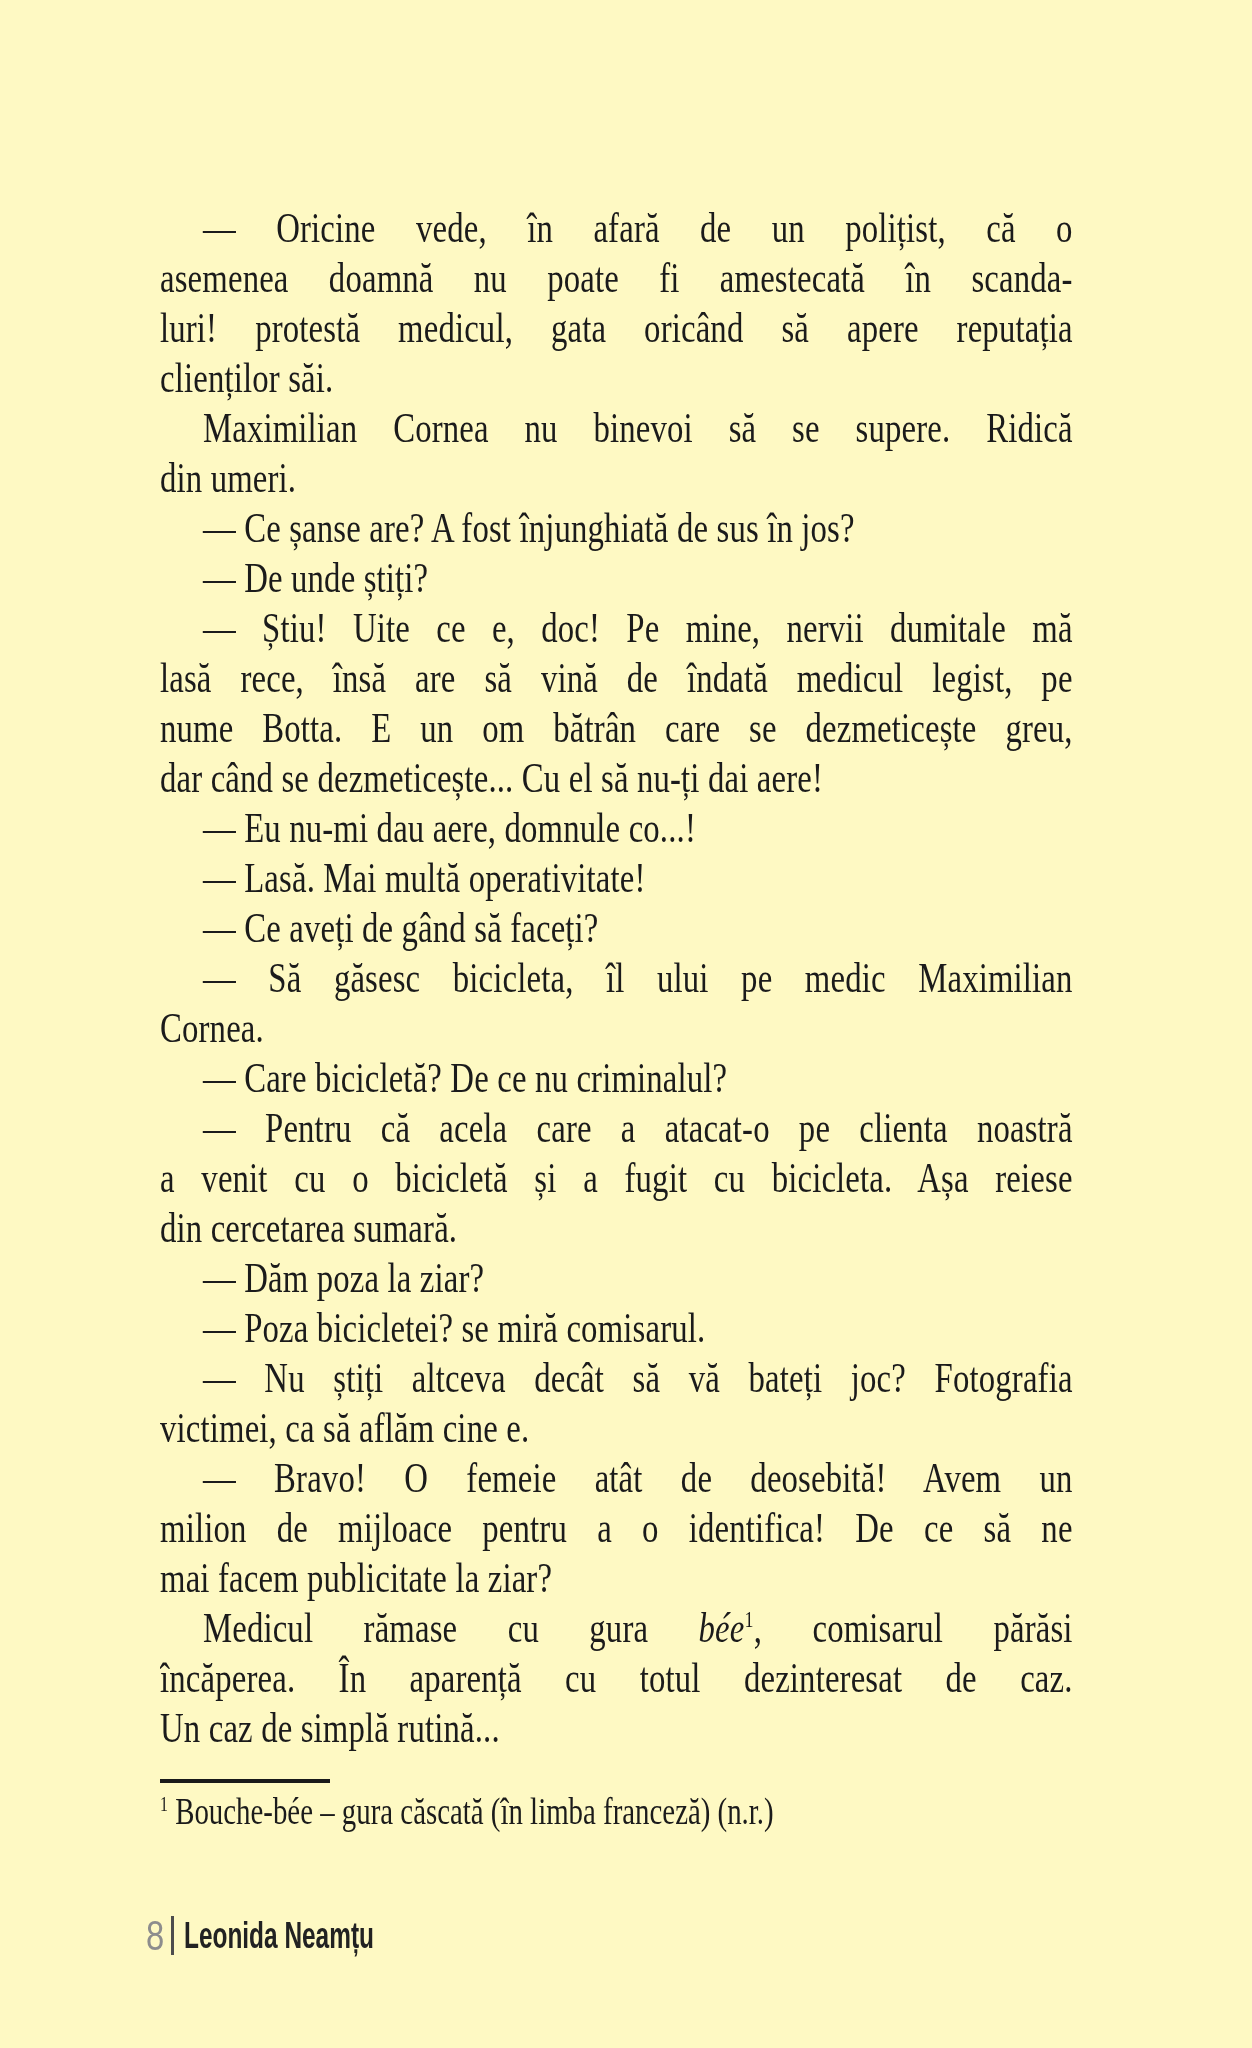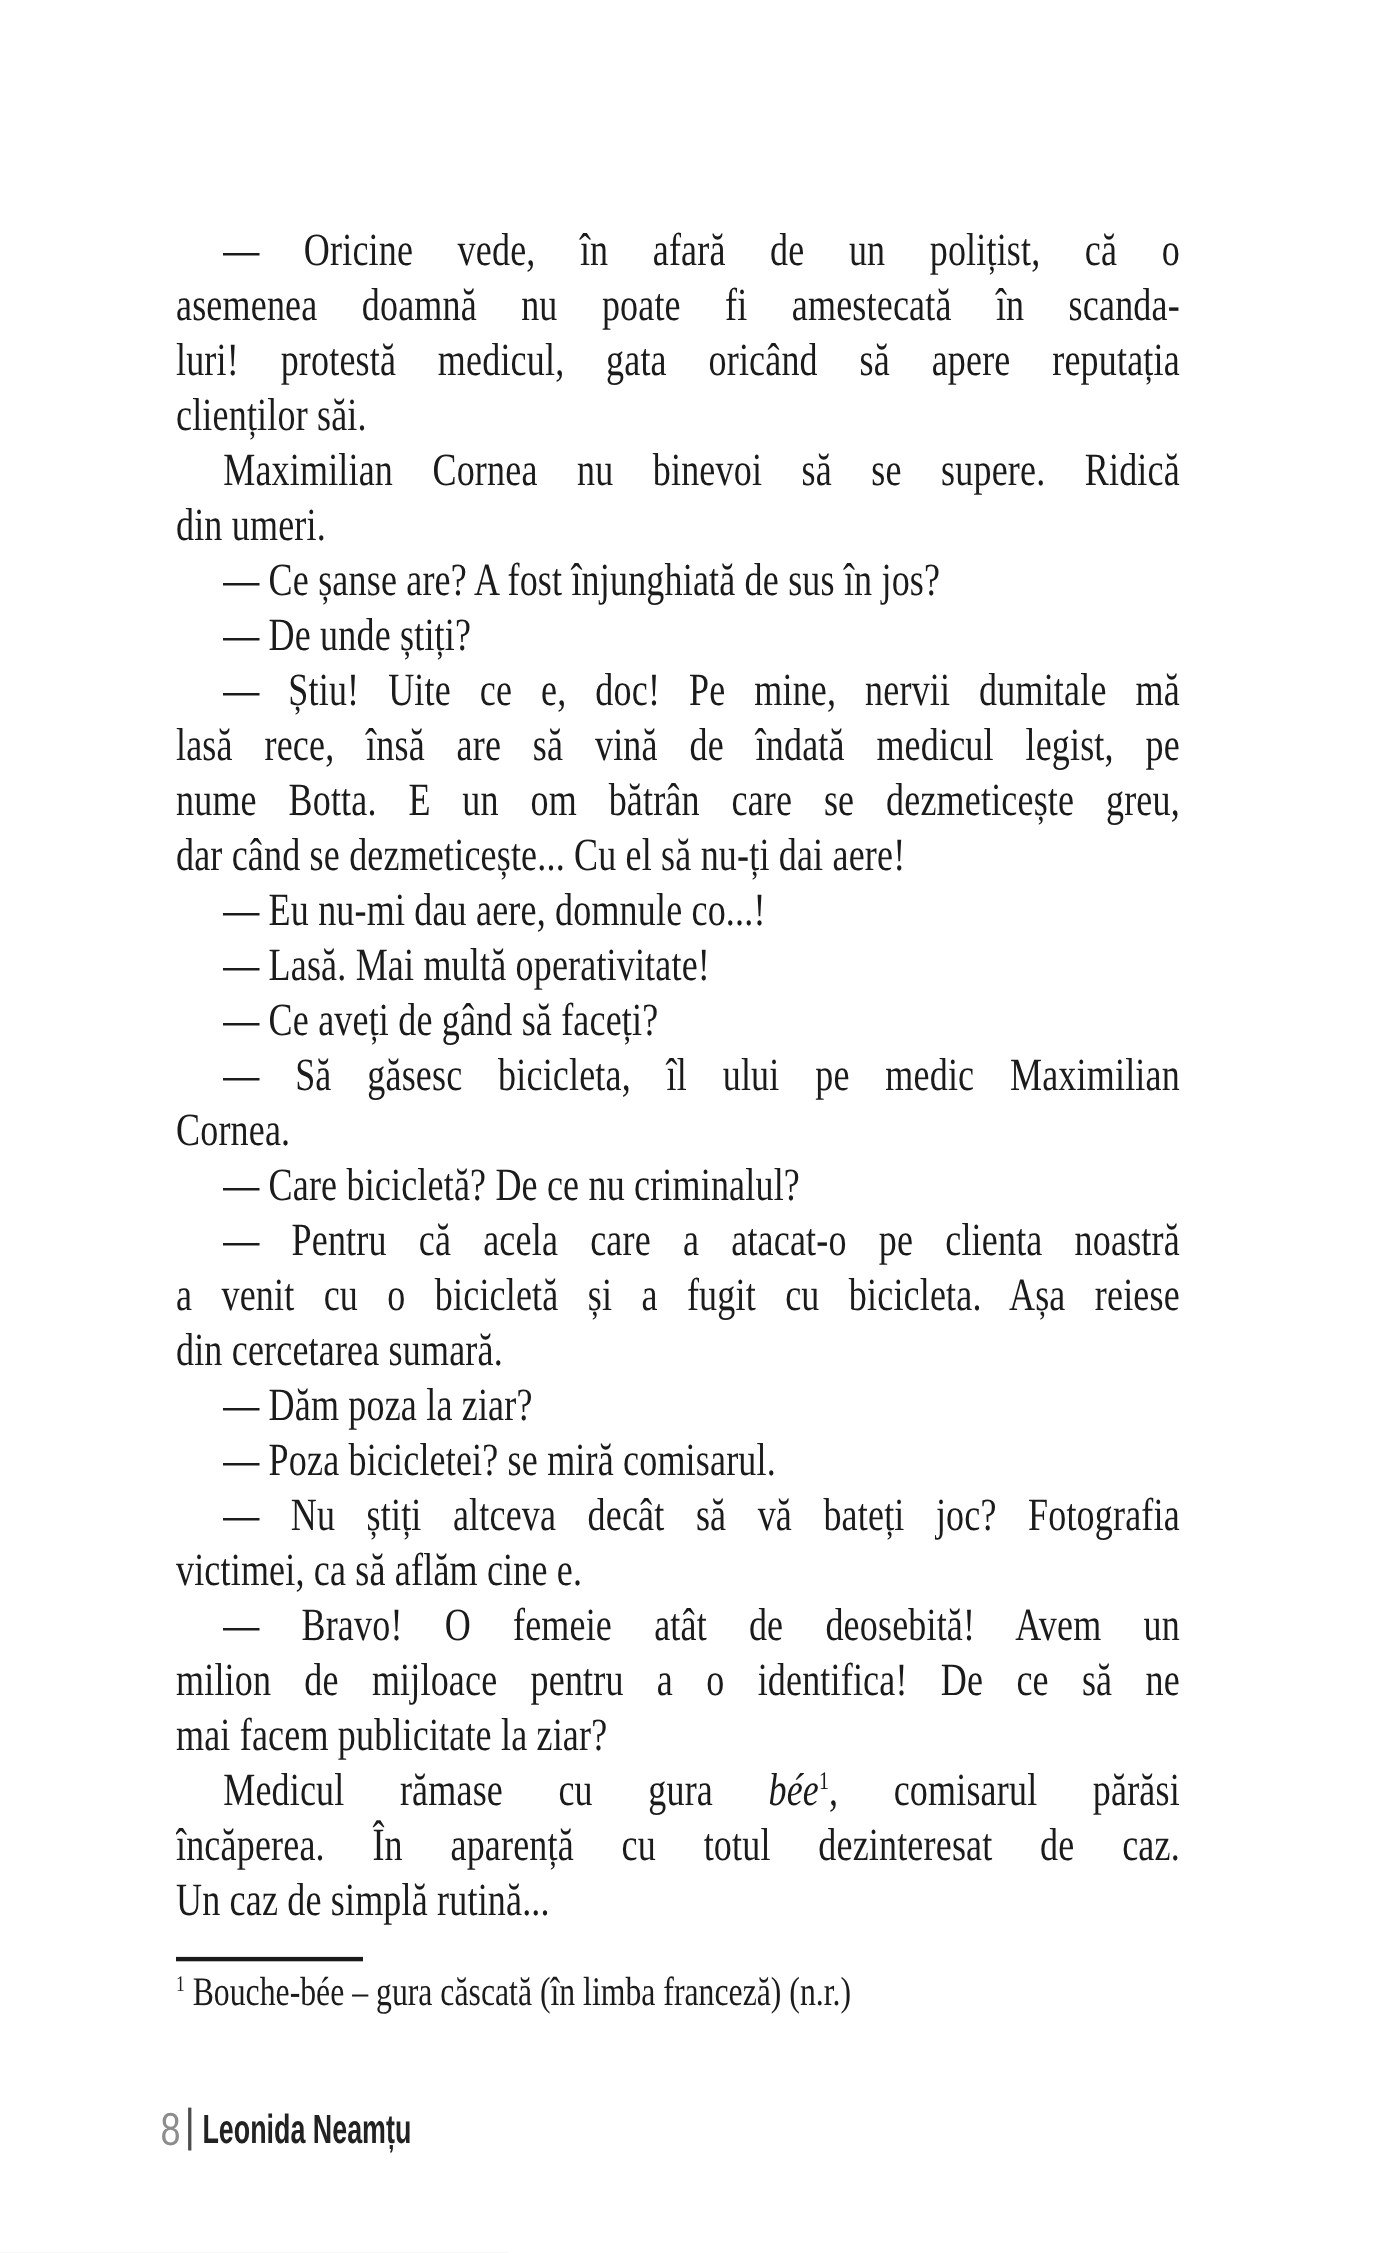--- a/index.html
+++ b/index.html
@@ -1,20 +1,20 @@
 <!DOCTYPE html>
 <html><head>
 <meta charset="utf-8">
 <style>
   html, body { margin: 0; padding: 0; background: #e8e8e8; }
   .page {
     position: relative;
     width: 1252px;
     height: 2048px;
-    background: #ffffff;
+    background: #fef9c3;
     overflow: hidden;
     color: #1b1b1b;
     font-family: "Liberation Serif", "DejaVu Serif", serif;
   }
   .text-block {
     position: absolute;
     left: 160px;
     top: 203px;
     width: 1170px;
     transform: scaleX(0.78);

